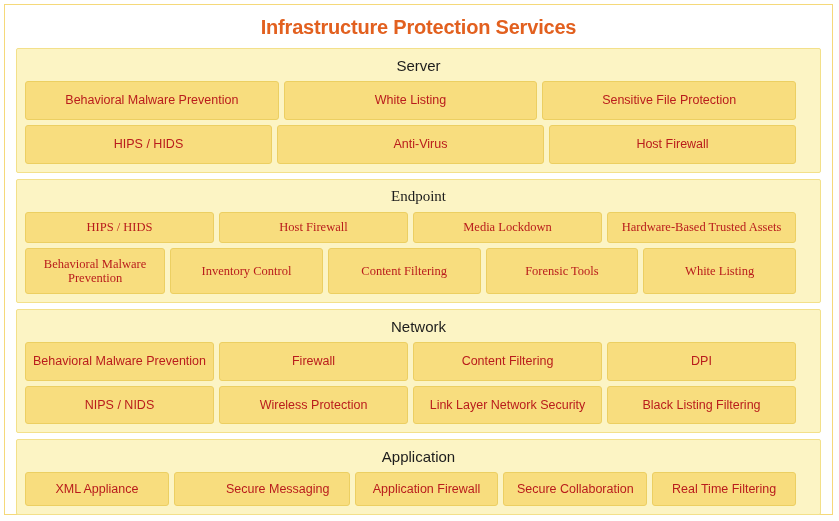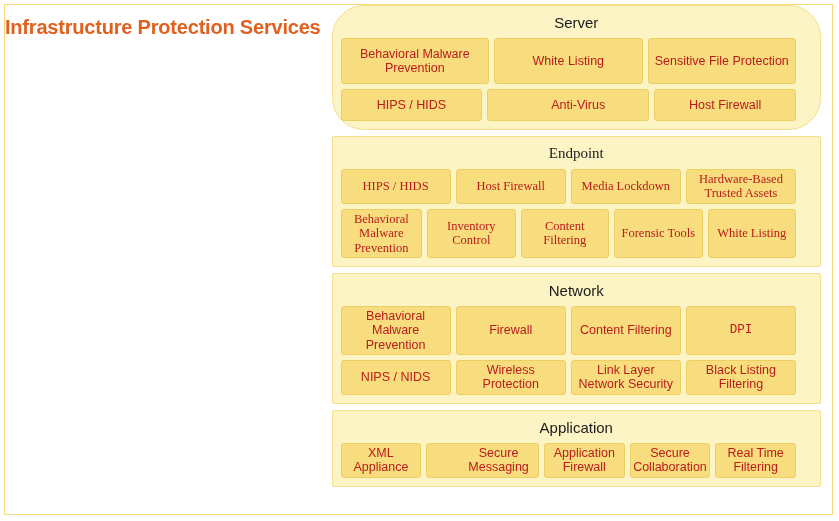--- a/index.html
+++ b/index.html
@@ -17,21 +17,21 @@
   #page {
     position: absolute;
     left: 4px;
     top: 4px;
     width: 829px;
     height: 511px;
     box-sizing: border-box;
     border: 1px solid #f5d97a;
     background: #ffffff;
     display: flex;
-    flex-direction: row;
+    flex-direction: column;
   }
 
   #title {
     text-align: center;
     color: #e2601f;
     font-size: 20px;
     font-weight: bold;
     letter-spacing: -0.2px;
     line-height: 1;
     padding-top: 12px;
@@ -88,21 +88,21 @@
     color: #b91c1c;
     font-size: 12.5px;
     line-height: 1.15;
     padding: 2px 4px;
     flex: 1 1 0;
     min-width: 0;
   }
   .box:last-child { margin-right: 16px; }
 
   
-  #section-server    { flex: 0 0 125px; border-radius: 32px; }
+  #section-server    { flex: 0 0 125px; }
   #section-endpoint  { flex: 0 0 124px; font-family: Liberation Serif, serif; }
   #section-network   { flex: 0 0 124px; }
   #section-application { flex: 0 0 76px; }
 </style>
 </head>
 <body>
 
 <div id="page">
 
   <div id="title">Infrastructure Protection Services</div>
@@ -136,21 +136,21 @@
           <div class="box" style="flex: 1.02 1 0px;">Forensic Tools</div>
           <div class="box" style="flex: 1.02 1 0px;">White Listing</div>
         </div>
       </div>
       <div class="section" id="section-network">
         <div class="section-title">Network</div>
         <div class="row">
           <div class="box" style="flex: 1 1 0px;">Behavioral Malware Prevention</div>
           <div class="box" style="flex: 1 1 0px;">Firewall</div>
           <div class="box" style="flex: 1 1 0px;">Content Filtering</div>
-          <div class="box" style="flex: 1 1 0px; font-family: Liberation Mono, monospace;">DPI</div>
+          <div class="box" style="flex: 1 1 0px;">DPI</div>
         </div>
         <div class="row">
           <div class="box" style="flex: 1 1 0px;">NIPS / NIDS</div>
           <div class="box" style="flex: 1 1 0px;">Wireless Protection</div>
           <div class="box" style="flex: 1 1 0px;">Link Layer Network Security</div>
           <div class="box" style="flex: 1 1 0px;">Black Listing Filtering</div>
         </div>
       </div>
       <div class="section" id="section-application">
         <div class="section-title">Application</div>

